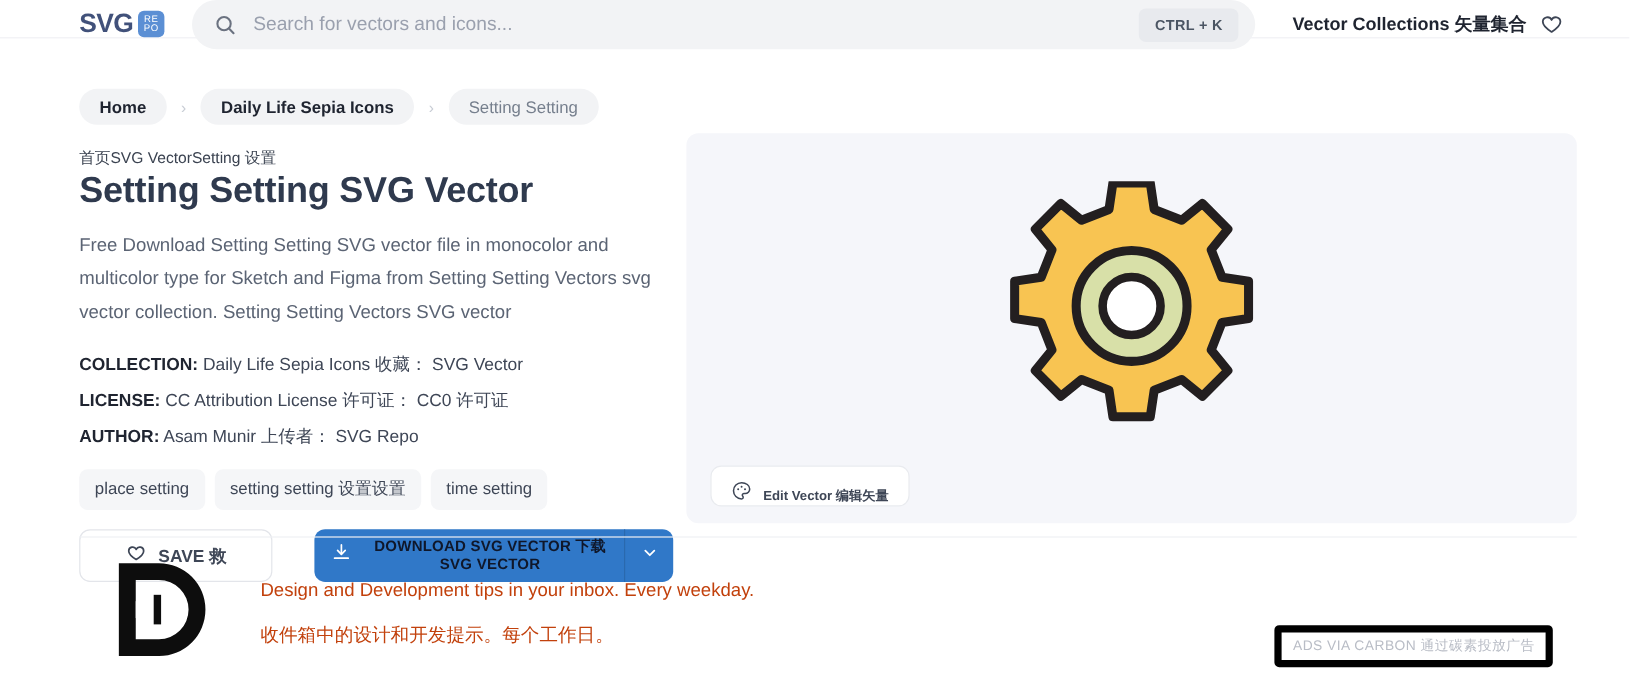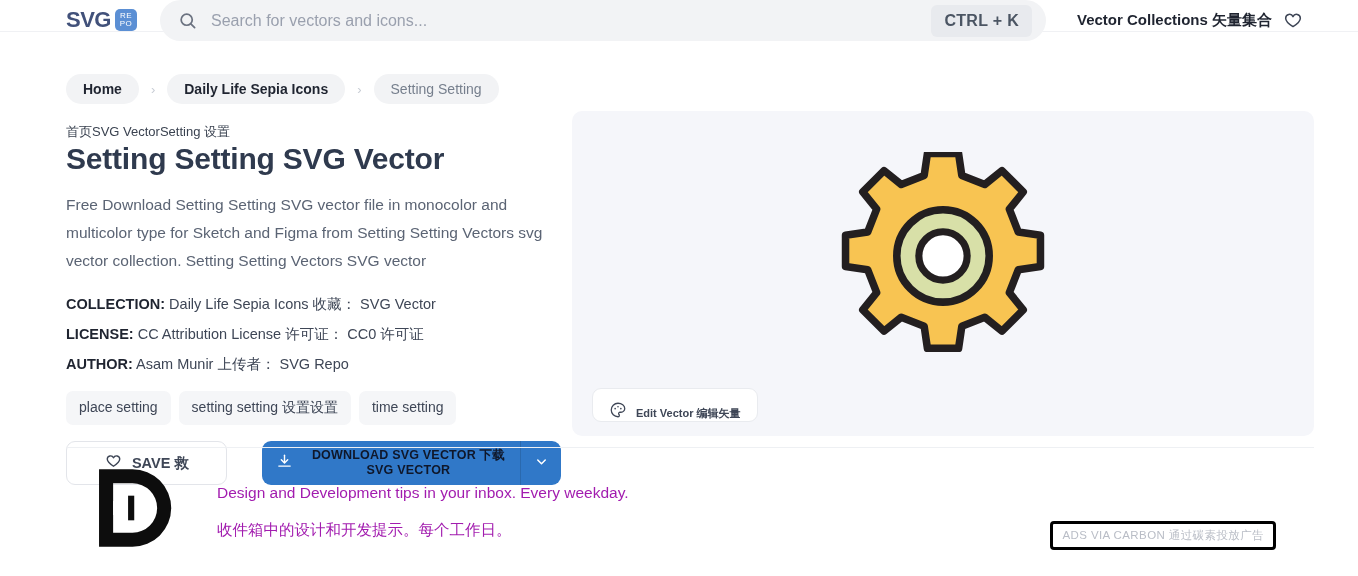--- a/index.html
+++ b/index.html
@@ -54,21 +54,21 @@
     flex: 1 1 auto;
     border: none; outline: none; background: transparent;
     font-family: "Liberation Sans", sans-serif;
     font-size: 16px; color: #9aa0ae;
     margin-left: 12px;
   }
   .search-input::placeholder { color: #9aa0ae; }
   .kbd {
     flex: 0 0 auto;
     background: #e8eaee; color: #4b5563;
-    font-size: 16px; font-weight: bold; letter-spacing: 0.3px;
+    font-size: 12px; font-weight: bold; letter-spacing: 0.3px;
     padding: 7px 13px; border-radius: 6px;
   }
 
   .nav-link {
     position: absolute; left: 1077px; top: 11px;
     font-size: 15px; font-weight: bold; color: #1f2430;
     cursor: pointer; white-space: nowrap;
   }
   .heart-nav {
     position: absolute; left: 1282px; top: 11px;
@@ -185,26 +185,26 @@
   .ad {
     position: absolute; left: 66px; top: 447px;
     width: 1248px; height: 112px;
     border-top: 1px solid #eef0f3;
     display: flex; align-items: flex-start;
     padding-top: 10px;
   }
   .ad-logo { flex: 0 0 auto; margin-left: 26px; margin-top: 6px; }
   .ad-text { margin-left: 37px; margin-top: 16px; }
   .ad-line {
-    font-size: 15.5px; color: #a21caf; line-height: 37px;
+    font-size: 15.5px; color: #c2410c; line-height: 37px;
     white-space: nowrap;
   }
   .ad-badge {
-    position: absolute; right: 38px; top: 73px;
-    border: 3px solid #000000;
+    position: absolute; right: 20px; top: 73px;
+    border: 6px solid #000000;
     border-radius: 4px;
     padding: 4px 9px;
     font-size: 11.5px; color: #b9bdc6;
     letter-spacing: 0.4px; white-space: nowrap;
     cursor: pointer;
   }
 </style>
 </head>
 <body>
 

